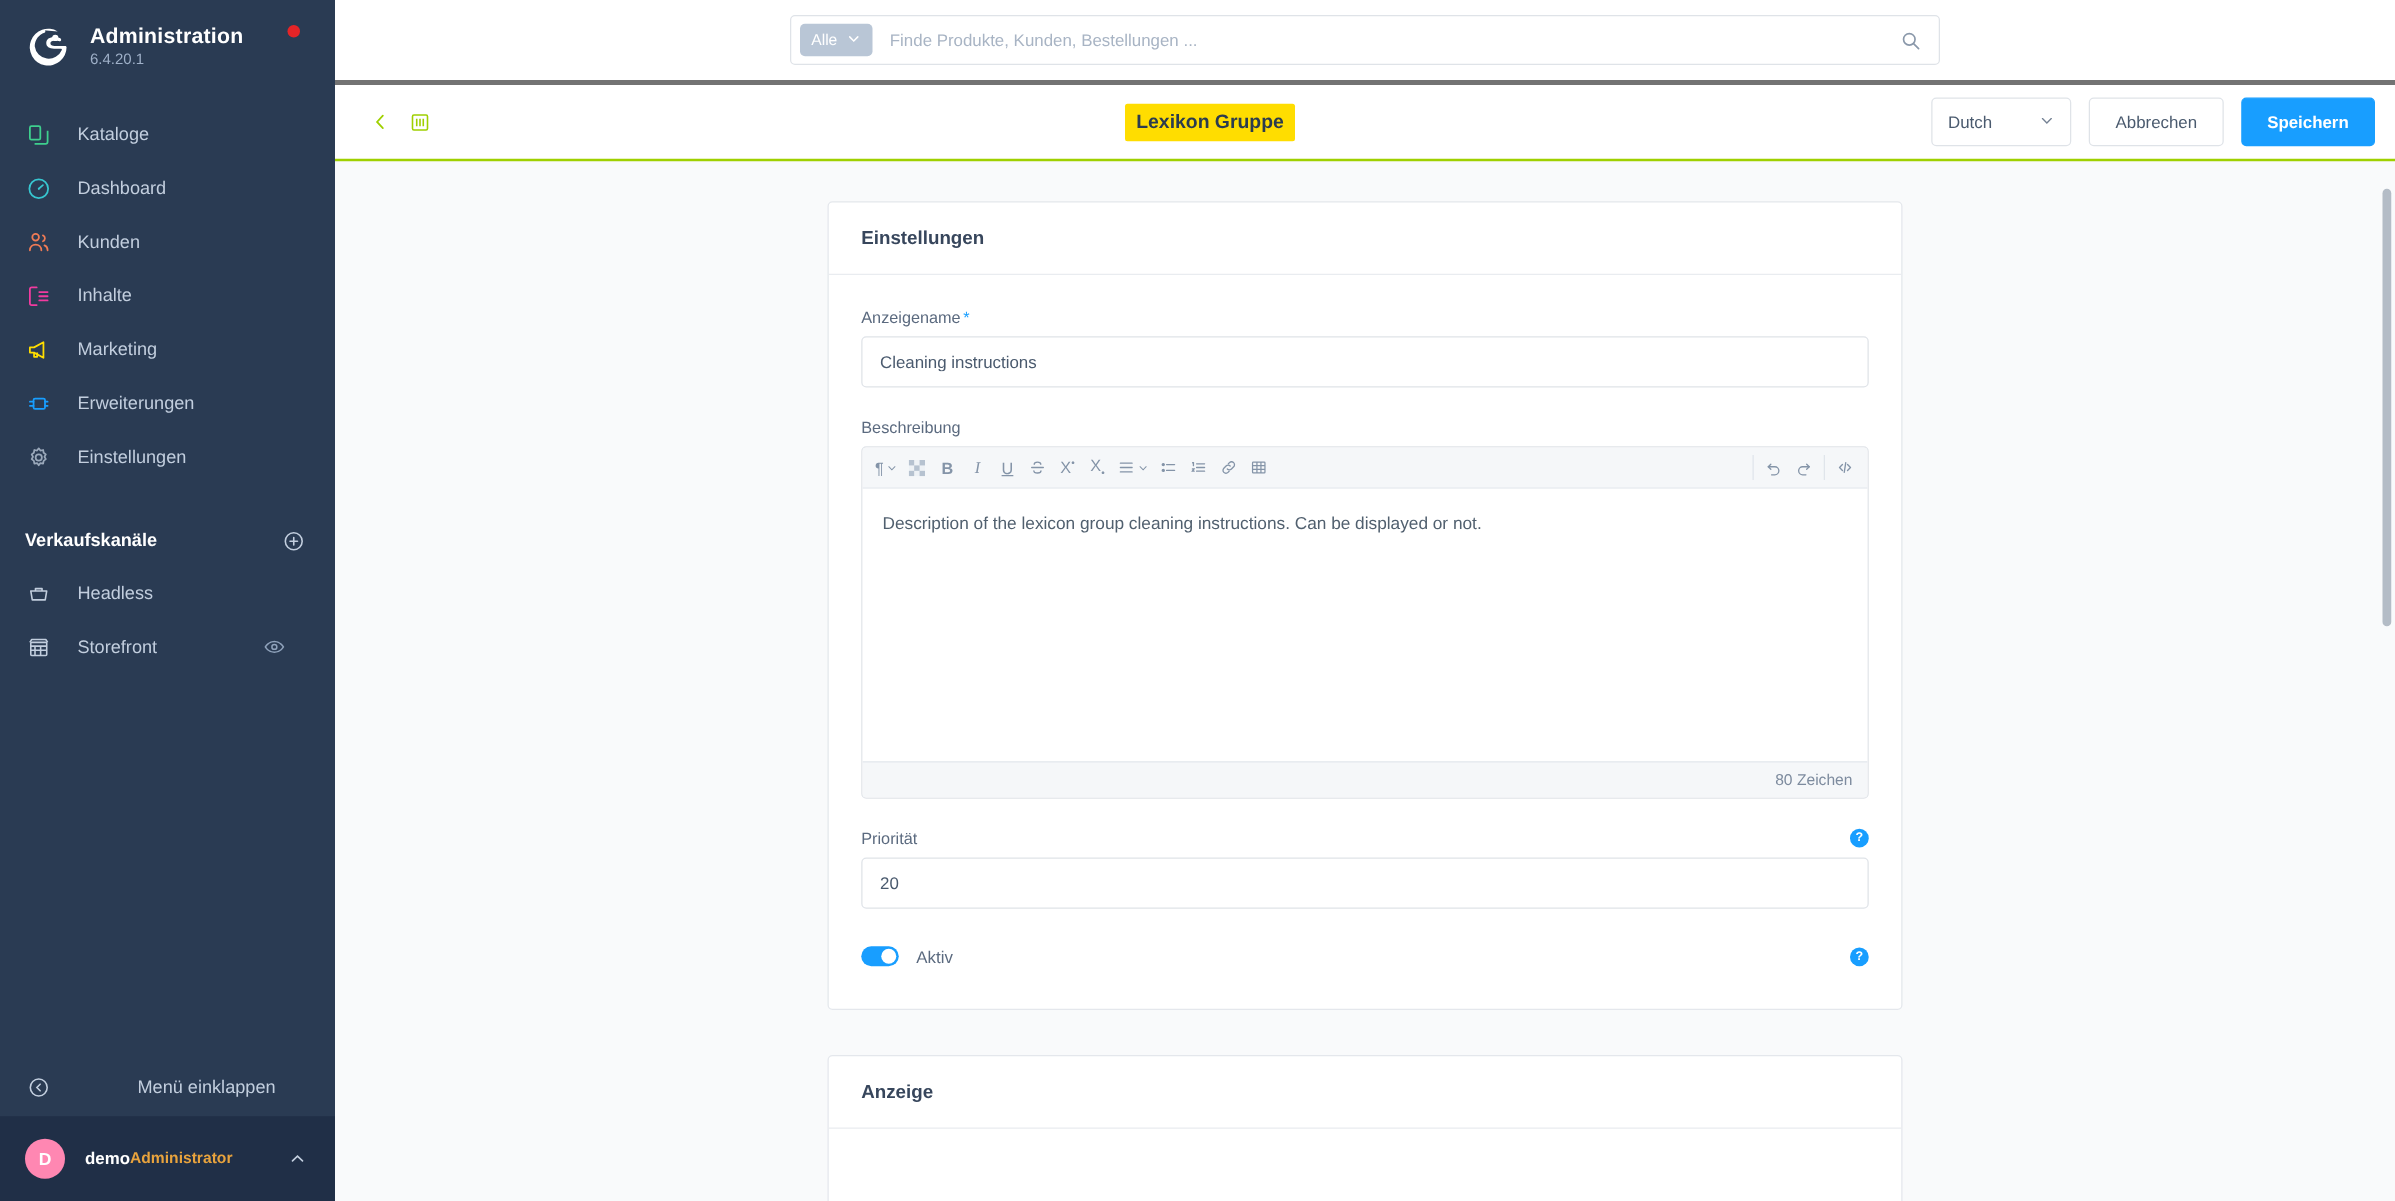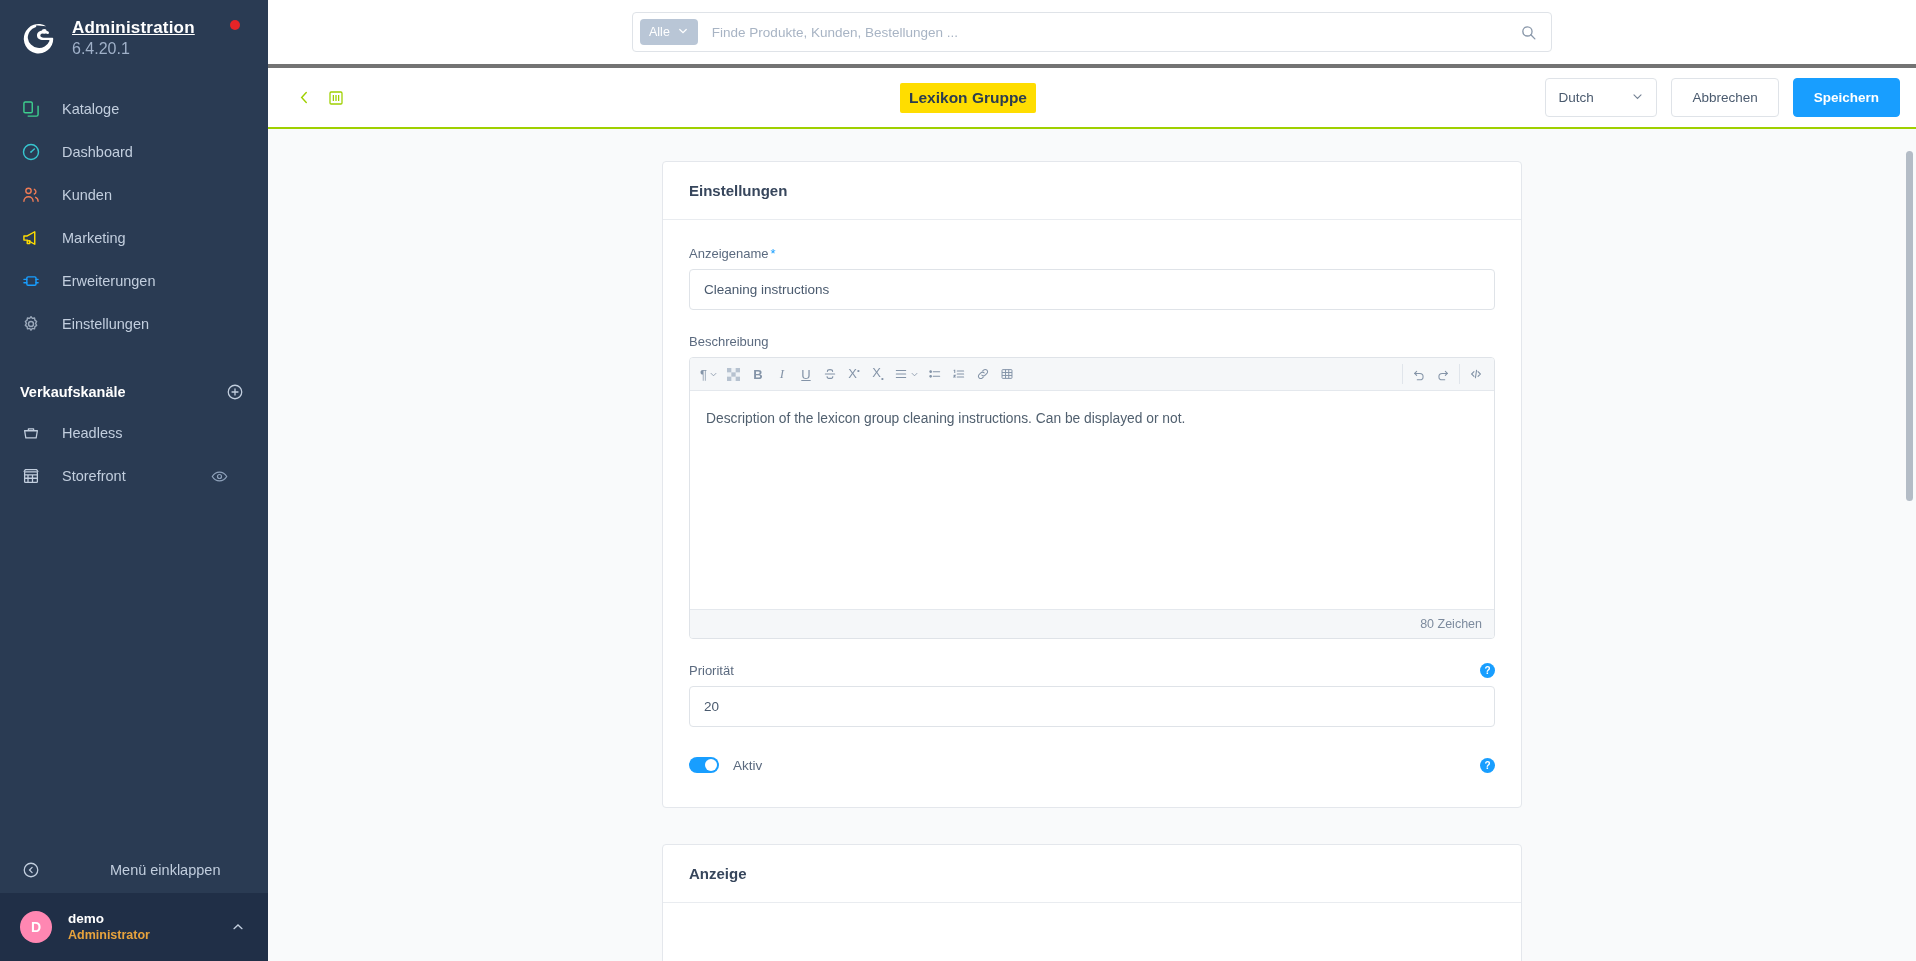--- a/index.html
+++ b/index.html
@@ -18,22 +18,22 @@
     display: flex; flex-direction: column;
     position: relative;
   }
   .brand {
     display: flex; align-items: center;
     padding: 18px 20px 10px 20px;
     position: relative;
   }
   .brand-logo { width: 38px; height: 38px; flex: 0 0 38px; margin-right: 14px; }
   .brand-text { display: flex; flex-direction: column; line-height: 1.15; }
-  .brand-title { color: #fff; font-size: 17px; font-weight: bold; letter-spacing: .2px; text-decoration: underline; }
-  .brand-version { color: #9fb0c8; font-size: 16px; margin-top: 2px; }
+  .brand-title { color: #fff; font-size: 17px; font-weight: bold; letter-spacing: .2px; }
+  .brand-version { color: #9fb0c8; font-size: 12px; margin-top: 2px; }
   .brand-dot {
     position: absolute; right: 28px; top: 20px;
     width: 10px; height: 10px; border-radius: 50%;
     background: #e52427;
   }
 
   .nav { margin-top: 20px; }
   .nav-item {
     display: flex; align-items: center;
     height: 43px; padding: 0 20px;
@@ -81,21 +81,21 @@
     height: 68px; background: #202f47;
     display: flex; align-items: center; padding: 0 22px 0 20px;
     cursor: pointer;
   }
   .avatar {
     width: 32px; height: 32px; border-radius: 50%;
     background: #ff87b2; color: #fff; font-size: 14px; font-weight: bold;
     display: flex; align-items: center; justify-content: center;
     margin-right: 16px; flex: 0 0 32px;
   }
-  .user-meta { display: flex; flex-direction: column; line-height: 1.25; flex: 1; }
+  .user-meta { display: flex; line-height: 1.25; flex: 1; }
   .user-name { color: #fff; font-size: 13.5px; font-weight: bold; }
   .user-role { color: #e8a33d; font-size: 12.5px; font-weight: bold; }
   .user-caret { color: #c2cede; display: flex; }
   .user-caret svg { width: 16px; height: 16px; }
 
   
   .main { flex: 1; height: 961px; display: flex; flex-direction: column;
           background: #f9fafb; position: relative; }
 
   .topbar {
@@ -282,20 +282,29 @@
         <svg viewBox="0 0 24 24" fill="none" stroke="#ef7b55" stroke-width="1.7" stroke-linecap="round">
           <circle cx="9" cy="7" r="3.2"></circle>
             <path d="M3.5 19.5c0-3.3 2.5-5.5 5.5-5.5s5.5 2.2 5.5 5.5"></path>
           <path d="M16 5.2a3 3 0 0 1 0 5.6"></path>
             <path d="M17.5 14.8c1.9.7 3 2.5 3 4.7"></path>
         </svg>
       </span>
       <span class="nav-label">Kunden</span>
     </div>
 
+    <div class="nav-item">
+      <span class="nav-ico">
+        <svg viewBox="0 0 24 24" fill="none" stroke="#f23ba0" stroke-width="1.7" stroke-linecap="round">
+          <path d="M10 3.5H5.2A1.7 1.7 0 0 0 3.5 5.2v13.6c0 .9.8 1.7 1.7 1.7H10"></path>
+          <path d="M12.5 8h8M12.5 12h8M12.5 16h8"></path>
+        </svg>
+      </span>
+      <span class="nav-label">Inhalte</span>
+    </div>
 
     <div class="nav-item">
       <span class="nav-ico">
         <svg viewBox="0 0 24 24" fill="none" stroke="#ffdd00" stroke-width="1.7" stroke-linejoin="round">
           <path d="M3.5 9.5h4l9-5v15l-9-5h-4z"></path>
             <path d="M7.5 14.5v4h3v-4"></path>
         </svg>
       </span>
       <span class="nav-label">Marketing</span>
     </div>

